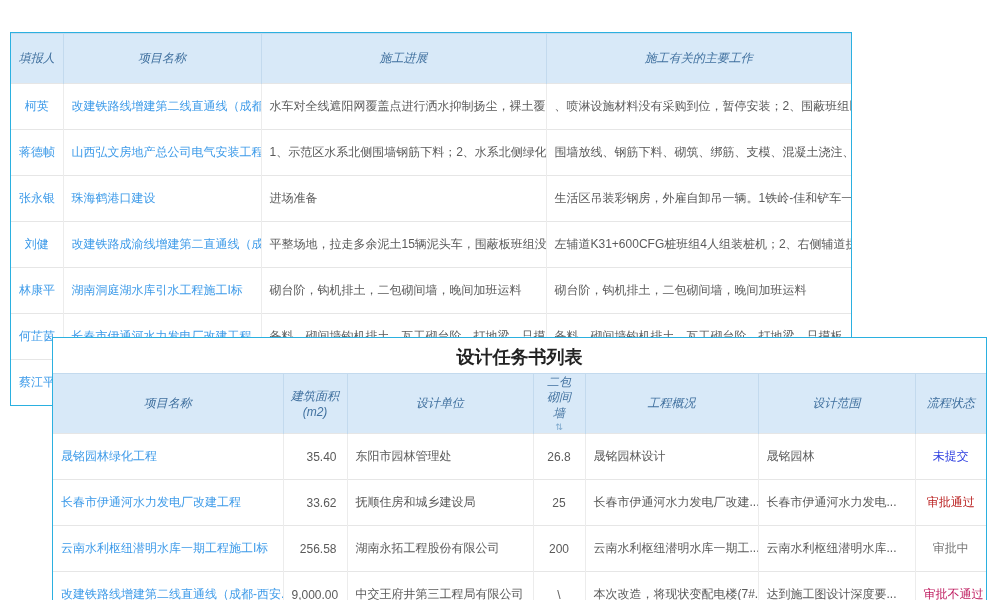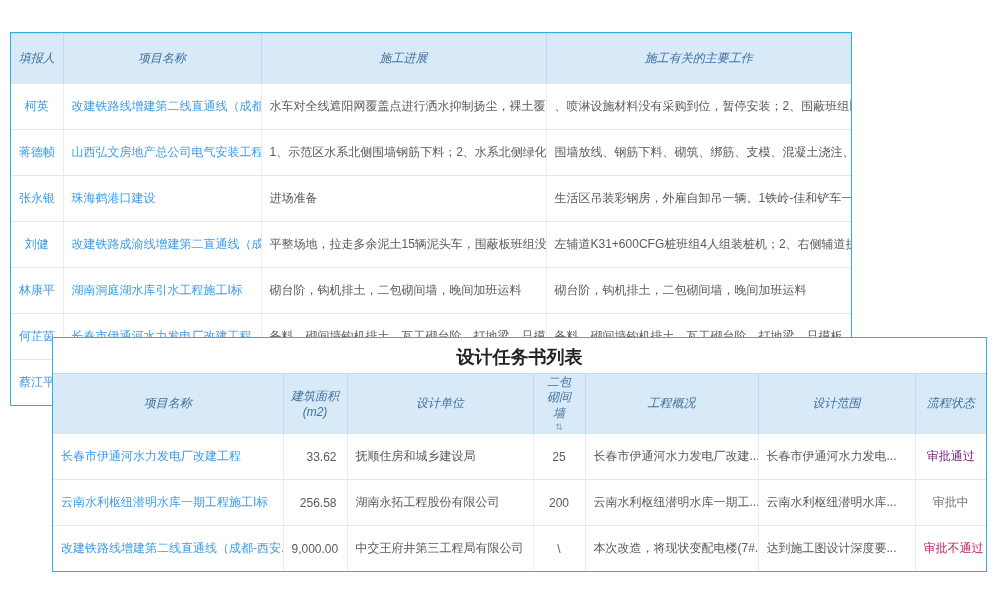--- a/index.html
+++ b/index.html
@@ -132,27 +132,36 @@
           <span class="cap-label">二包砌间墙</span>
           <span class="sort-icon">⇅</span>
         </th>
         <th>工程概况</th>
         <th>设计范围</th>
         <th>流程状态</th>
       </tr>
     </thead>
     <tbody>
       <tr>
+        <td class="c-project"><a>晟铭园林绿化工程</a></td>
+        <td class="c-num">35.40</td>
+        <td>东阳市园林管理处</td>
+        <td class="c-cap">26.8</td>
+        <td>晟铭园林设计</td>
+        <td>晟铭园林</td>
+        <td class="c-status"><span style="color: rgb(46, 63, 224);">未提交</span></td>
+      </tr>
+      <tr>
         <td class="c-project"><a>长春市伊通河水力发电厂改建工程</a></td>
         <td class="c-num">33.62</td>
         <td>抚顺住房和城乡建设局</td>
         <td class="c-cap">25</td>
         <td>长春市伊通河水力发电厂改建...</td>
         <td>长春市伊通河水力发电...</td>
-        <td class="c-status"><span style="color: #701a75;">审批通过</span></td>
+        <td class="c-status"><span style="color: #b91c1c;">审批通过</span></td>
       </tr>
       <tr>
         <td class="c-project"><a>云南水利枢纽潜明水库一期工程施工I标</a></td>
         <td class="c-num">256.58</td>
         <td>湖南永拓工程股份有限公司</td>
         <td class="c-cap">200</td>
         <td>云南水利枢纽潜明水库一期工...</td>
         <td>云南水利枢纽潜明水库...</td>
         <td class="c-status"><span style="color: #737373;">审批中</span></td>
       </tr>

